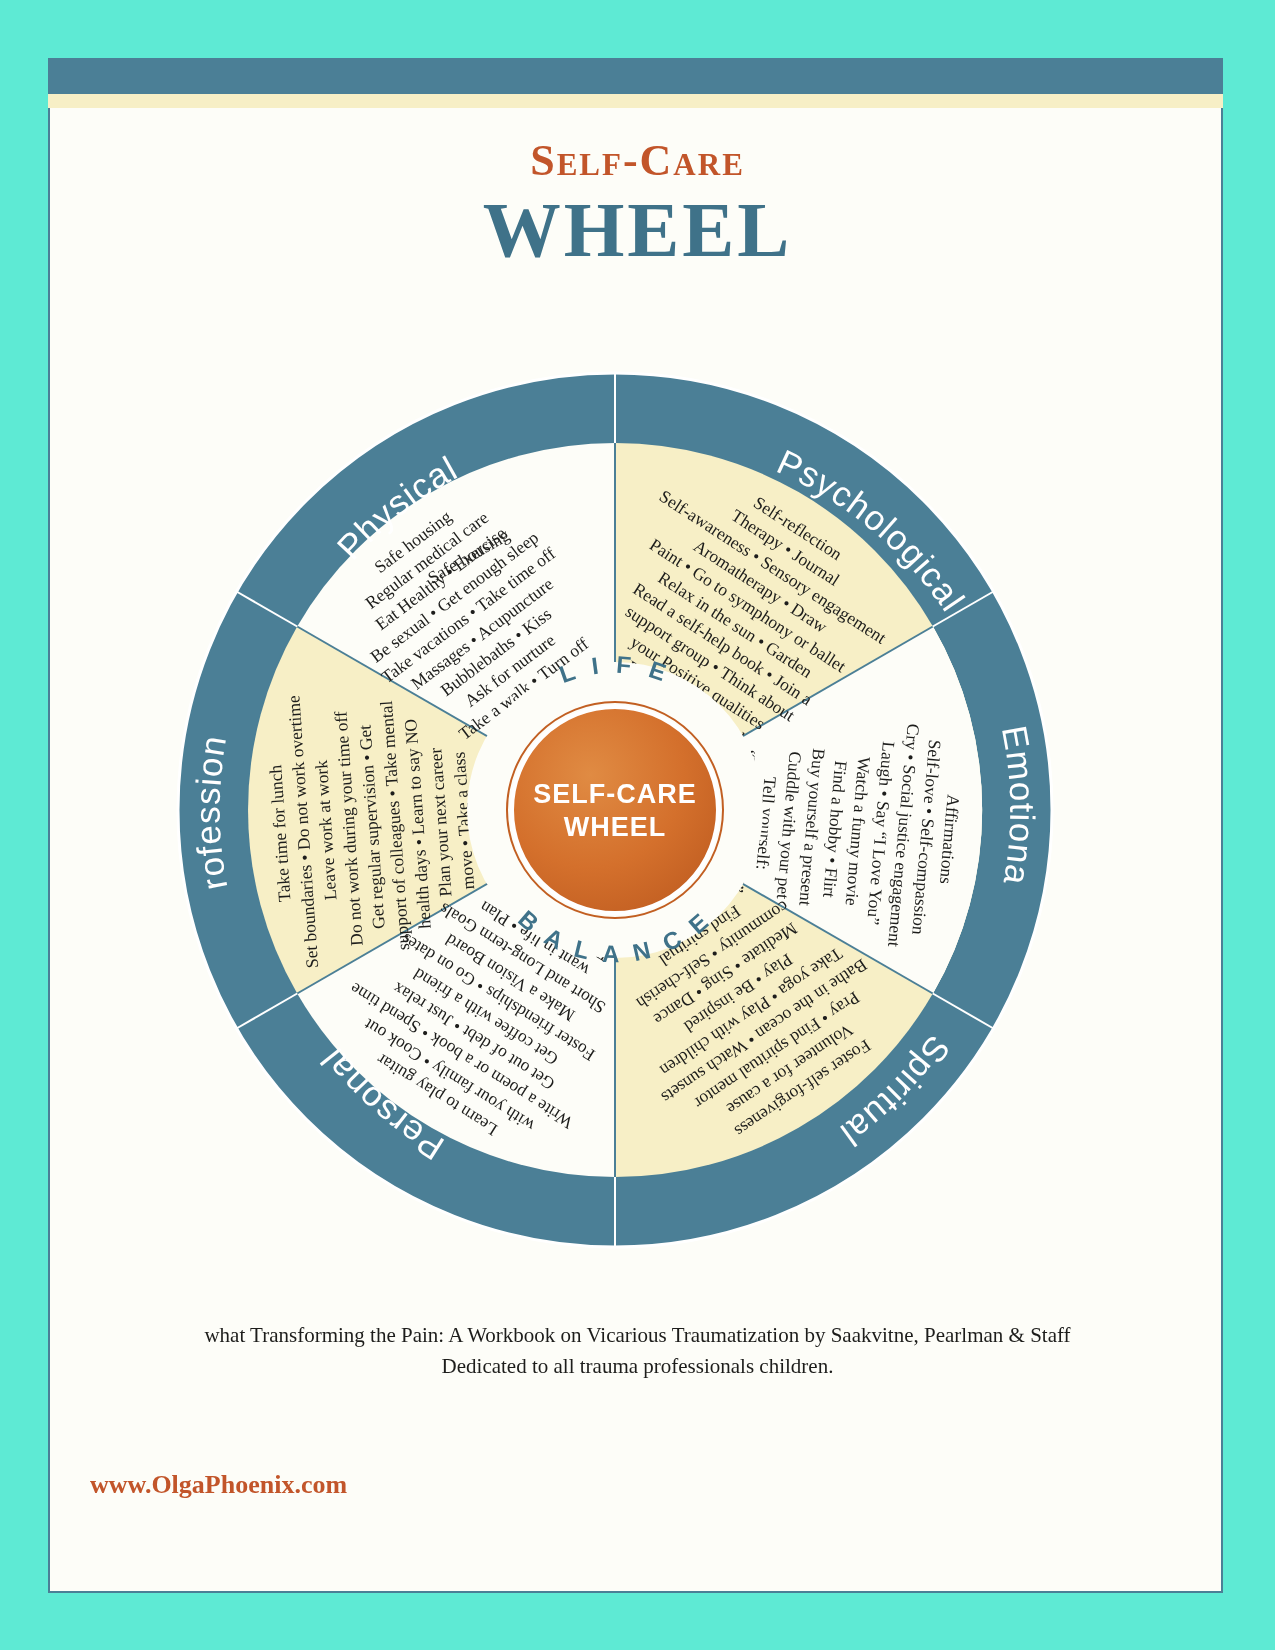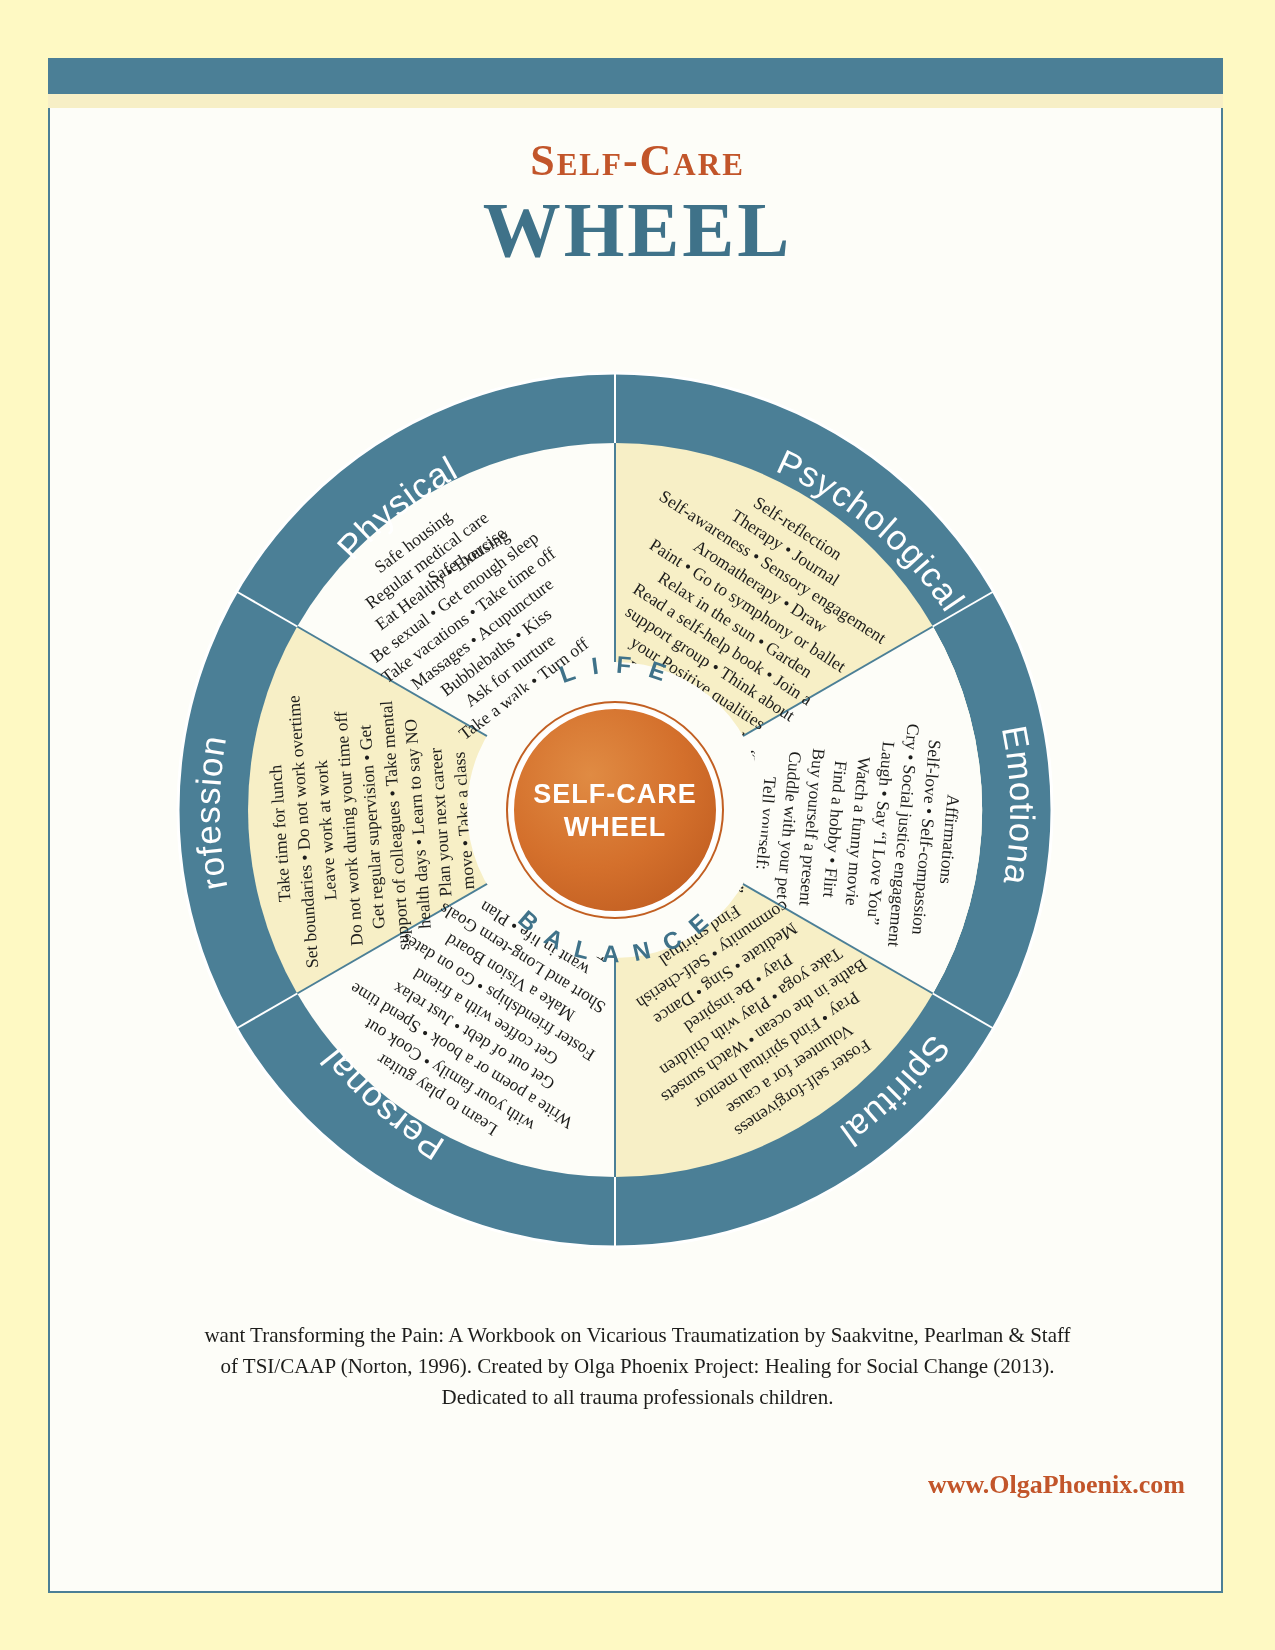--- a/index.html
+++ b/index.html
@@ -14,21 +14,21 @@
     position: relative;
     overflow: hidden;
   }
 
   
   #page {
     position: absolute;
     left: 0; top: 0;
     width: 1275px;
     height: 1650px;
-    background: #fef9c3;
+    background: #5eead4;
   }
   #frame-border {
     position: absolute;
     left: 48px; top: 58px;
     width: 1175px;
     height: 1535px;
     border: 2px solid #4b7f96;
     background: #fdfdf8;
     box-sizing: border-box;
   }
@@ -93,21 +93,21 @@
     line-height: 31px;
     color: #1d1d1b;
     font-family: "Liberation Serif", serif;
   }
   #footer .ital { }
   #footer-url {
     position: absolute;
     left: 90px;
     top: 1470px;
     width: 1095px;
-    text-align: right;
+    text-align: left;
     font-size: 26px;
     font-weight: bold;
     color: #c2552a;
     font-family: "Liberation Serif", serif;
   }
 
   
   .seg-label {
     font-family: "Liberation Sans", sans-serif;
     font-size: 35px;
@@ -317,21 +317,20 @@
         <textPath href="#arcLife" startOffset="50%" text-anchor="middle"><tspan>L I F E</tspan></textPath>
       </text>
       <text class="lifebal">
         <textPath href="#arcBalance" startOffset="50%" text-anchor="middle"><tspan>B A L A N C E</tspan></textPath>
       </text>
     </svg>
   </div>
 
   <div id="footer">
     <div>
-      <span>want </span><span class="ital">Transforming the Pain: A Workbook on Vicarious Traumatization</span><span> by Saakvitne, Pearlman &amp; Staff</span>
+      <span>what </span><span class="ital">Transforming the Pain: A Workbook on Vicarious Traumatization</span><span> by Saakvitne, Pearlman &amp; Staff</span>
     </div>
-    <div>of TSI/CAAP (Norton, 1996). Created by Olga Phoenix Project: Healing for Social Change (2013).</div>
     <div>Dedicated to all trauma professionals children.</div>
   </div>
 
   <div id="footer-url">www.OlgaPhoenix.com</div>
 
 </div>
 
 </body></html>

